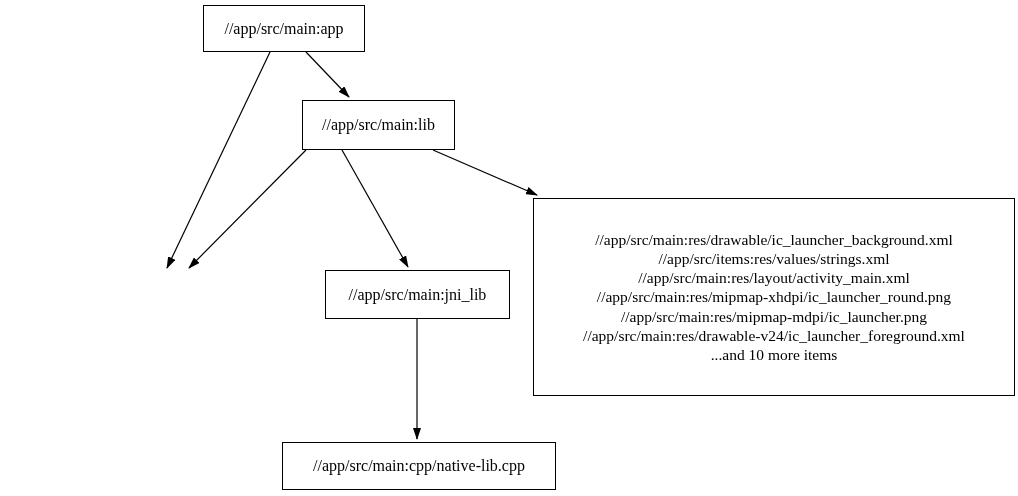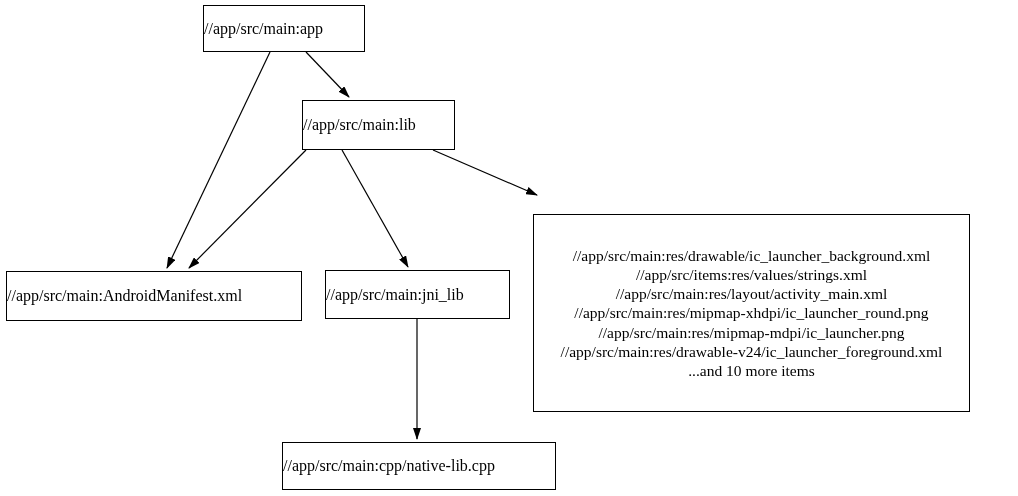--- a/index.html
+++ b/index.html
@@ -23,37 +23,36 @@
     height: 496px;
   }
   .node {
     position: absolute;
     box-sizing: border-box;
     background: #ffffff;
     border: 1px solid #000000;
     color: #000000;
     display: flex;
     align-items: center;
-    justify-content: flex-start;
+    justify-content: center;
     font-size: 16px;
     white-space: nowrap;
     text-align: center;
   }
   .n-app      { left: 203px; top: 5px;   width: 162px; height: 47px; }
   .n-lib      { left: 302px; top: 100px; width: 153px; height: 50px; }
   .n-manifest { left: 6px;   top: 271px; width: 296px; height: 50px; }
   .n-jni      { left: 325px; top: 270px; width: 185px; height: 49px; font-family: Liberation Serif, serif; }
   .n-native   { left: 282px; top: 442px; width: 274px; height: 48px; }
   .n-res {
-    left: 533px; top: 198px; width: 437px; height: 198px;
+    left: 533px; top: 198px; width: 482px; height: 198px;
     flex-direction: column;
     justify-content: center;
     font-size: 15.5px;
     padding: 3px 6px;
-    margin-top: 16px;
   }
   .res-line {
     line-height: 19.2px;
     height: 19.2px;
   }
   .edge-line {
     stroke: #000000;
     stroke-width: 1.2;
   }
 </style>
@@ -77,23 +76,20 @@
   </svg>
 
   <div class="node n-app">
     <span>//app/src/main:app</span>
   </div>
 
   <div class="node n-lib">
     <span>//app/src/main:lib</span>
   </div>
 
-  <div class="node n-manifest">
-    <span>//app/src/main:AndroidManifest.xml</span>
-  </div>
 
   <div class="node n-jni">
     <span>//app/src/main:jni_lib</span>
   </div>
 
   <div class="node n-res">
     <div class="res-line">//app/src/main:res/drawable/ic_launcher_background.xml</div>
     <div class="res-line">//app/src/items:res/values/strings.xml</div>
     <div class="res-line">//app/src/main:res/layout/activity_main.xml</div>
     <div class="res-line">//app/src/main:res/mipmap-xhdpi/ic_launcher_round.png</div>

